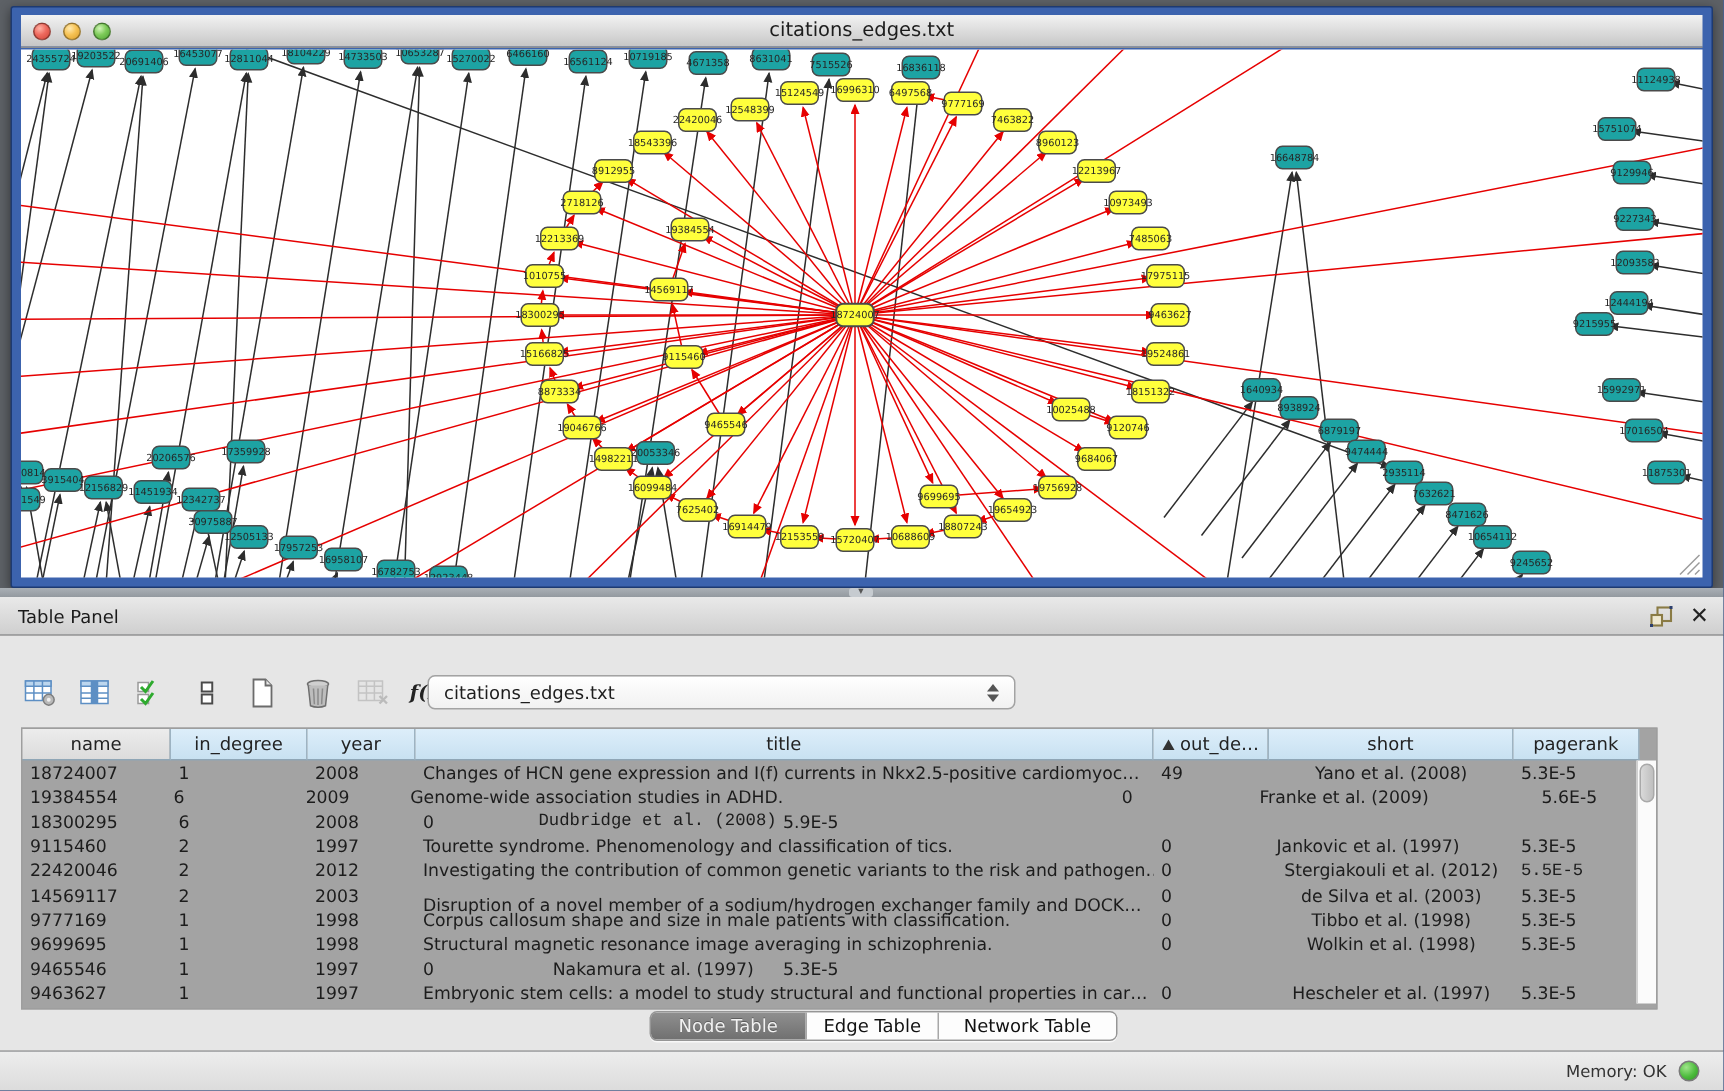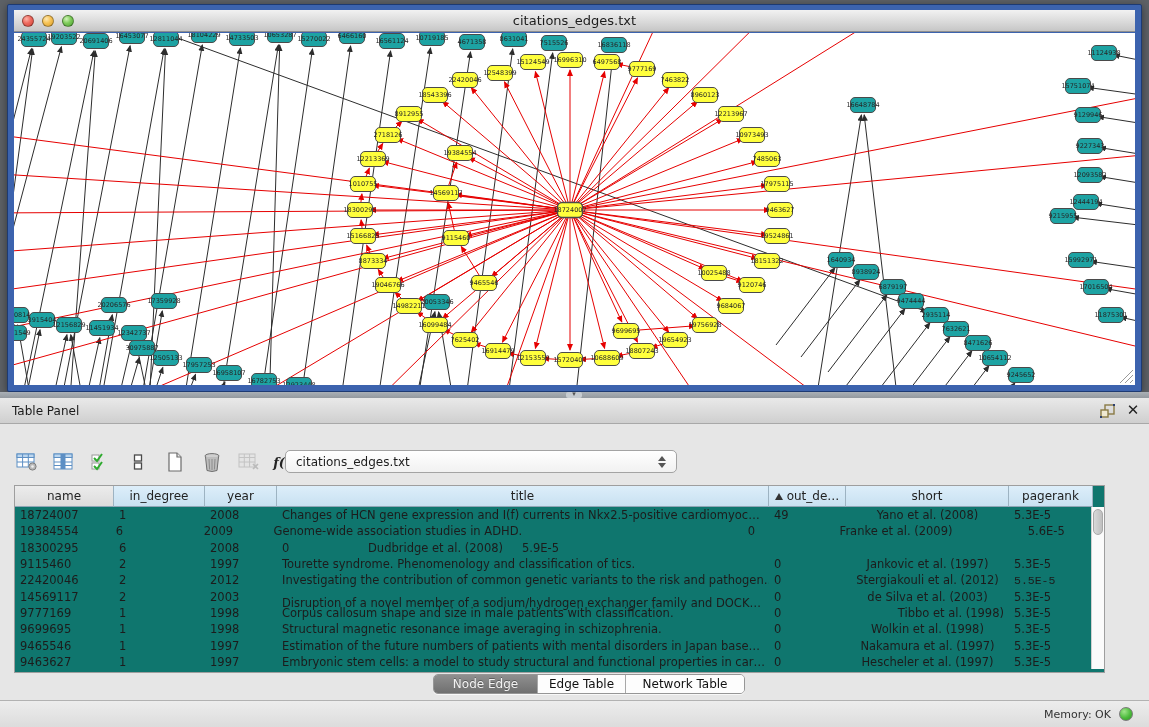--- a/index.html
+++ b/index.html
@@ -43,21 +43,21 @@
   .fx { font-family:"DejaVu Serif","Liberation Serif",serif; font-style:italic; font-weight:bold;
         font-size:13px; color:#222; }
   #combo { left:285px; top:450px; width:392px; height:23px; background:linear-gradient(#ffffff,#f1f1f1);
      border:1px solid #a3a3a3; border-radius:5px; display:flex; align-items:center; cursor:pointer; }
   #combo-value { margin-left:10px; font-size:12px; color:#1d1d1d; flex:1; }
   #combo-arrows { width:16px; display:flex; flex-direction:column; align-items:center; gap:2px; margin-right:6px; }
   #combo-arrows .up   { width:0; height:0; border-left:4px solid transparent; border-right:4px solid transparent; border-bottom:5px solid #555; }
   #combo-arrows .down { width:0; height:0; border-left:4px solid transparent; border-right:4px solid transparent; border-top:5px solid #555; }
 
   
-  #table { left:14px; top:485px; width:1091px; height:188px; background:#0f766e; border:1px solid #9e9e9e; }
+  #table { left:14px; top:485px; width:1091px; height:188px; background:#a3a3a3; border:1px solid #9e9e9e; }
   #thead { display:flex; height:21px; }
   .th { background:linear-gradient(#ddeefa,#c8e1f1); border-right:1px solid #9db3c2; border-bottom:1px solid #8fa6b6;
         font-size:12px; color:#222; display:flex; align-items:center; justify-content:center; cursor:pointer;
         white-space:nowrap; overflow:hidden; }
   .th.gray { background:linear-gradient(#ececec,#dcdcdc); }
   .sort-tri { width:0; height:0; border-left:4px solid transparent; border-right:4px solid transparent;
         border-bottom:7px solid #333; margin-right:4px; }
   #tbody { position:relative; }
   .tr { display:flex; height:16.3px; align-items:center; cursor:default; }
   .td { font-size:11.5px; color:#1c1c1c; padding:0 5px; white-space:nowrap; overflow:hidden; }
@@ -761,30 +761,30 @@
         <div class="td" style="width: 492px;">Genome-wide association studies in ADHD.</div>
         <div class="td" style="width: 77px;">0</div>
         <div class="td" style="width: 163px; text-align: center;">Franke et al. (2009)</div>
         <div class="td" style="width: 84px; margin-left: 48px;">5.6E-5</div>
       </div>
       <div class="tr">
         <div class="td" style="width: 99px;">18300295</div>
         <div class="td" style="width: 91px;">6</div>
         <div class="td" style="width: 72px;">2008</div>
         <div class="td" style="width: 77px;">0</div>
-        <div class="td" style="width: 163px; text-align: center;">Dudbridge et al. (2008)</div>
+        <div class="td" style="width: 163px;  font-family: Liberation Mono, monospace;">Dudbridge et al. (2008)</div>
         <div class="td" style="width: 84px;">5.9E-5</div>
       </div>
       <div class="tr">
         <div class="td" style="width: 99px;">9115460</div>
         <div class="td" style="width: 91px;">2</div>
         <div class="td" style="width: 72px;">1997</div>
         <div class="td" style="width: 492px;">Tourette syndrome. Phenomenology and classification of tics.</div>
         <div class="td" style="width: 77px;">0</div>
-        <div class="td" style="width: 163px; text-align: center;">Jankovic et al. (1997)</div>
+        <div class="td" style="width: 163px; ">Jankovic et al. (1997)</div>
         <div class="td" style="width: 84px;">5.3E-5</div>
       </div>
       <div class="tr">
         <div class="td" style="width: 99px;">22420046</div>
         <div class="td" style="width: 91px;">2</div>
         <div class="td" style="width: 72px;">2012</div>
         <div class="td" style="width: 492px;">Investigating the contribution of common genetic variants to the risk and pathogen…</div>
         <div class="td" style="width: 77px;">0</div>
         <div class="td" style="width: 163px; text-align: center;">Stergiakouli et al. (2012)</div>
         <div class="td" style="width: 84px; font-family: Liberation Mono, monospace;">5.5E-5</div>
@@ -797,58 +797,57 @@
         <div class="td" style="width: 77px;">0</div>
         <div class="td" style="width: 163px; text-align: center;">de Silva et al. (2003)</div>
         <div class="td" style="width: 84px;">5.3E-5</div>
       </div>
       <div class="tr">
         <div class="td" style="width: 99px;">9777169</div>
         <div class="td" style="width: 91px;">1</div>
         <div class="td" style="width: 72px;">1998</div>
         <div class="td" style="width: 492px;">Corpus callosum shape and size in male patients with classification.</div>
         <div class="td" style="width: 77px;">0</div>
-        <div class="td" style="width: 163px; text-align: right;">Tibbo et al. (1998)</div>
+        <div class="td" style="width: 163px; text-align: center;">Tibbo et al. (1998)</div>
         <div class="td" style="width: 84px;">5.3E-5</div>
       </div>
       <div class="tr">
         <div class="td" style="width: 99px;">9699695</div>
         <div class="td" style="width: 91px;">1</div>
         <div class="td" style="width: 72px;">1998</div>
         <div class="td" style="width: 492px;">Structural magnetic resonance image averaging in schizophrenia.</div>
         <div class="td" style="width: 77px;">0</div>
         <div class="td" style="width: 163px; text-align: center;">Wolkin et al. (1998)</div>
         <div class="td" style="width: 84px;">5.3E-5</div>
       </div>
       <div class="tr">
         <div class="td" style="width: 99px;">9465546</div>
         <div class="td" style="width: 91px;">1</div>
         <div class="td" style="width: 72px;">1997</div>
-        <div class="td" style="width: 492px;">Estimation of the future numbers of patients with mental disorders in Japan base…</div>
         <div class="td" style="width: 77px;">0</div>
         <div class="td" style="width: 163px; text-align: center;">Nakamura et al. (1997)</div>
         <div class="td" style="width: 84px;">5.3E-5</div>
       </div>
       <div class="tr">
         <div class="td" style="width: 99px;">9463627</div>
         <div class="td" style="width: 91px;">1</div>
         <div class="td" style="width: 72px;">1997</div>
         <div class="td" style="width: 492px;">Embryonic stem cells: a model to study structural and functional properties in car…</div>
         <div class="td" style="width: 77px;">0</div>
         <div class="td" style="width: 163px; text-align: center;">Hescheler et al. (1997)</div>
         <div class="td" style="width: 84px;">5.3E-5</div>
       </div>
     </div>
   <div id="vscroll">
     <div id="vthumb"></div>
   </div>
 </div>
 
 <div class="abs" id="tabs">
-    <div class="tab selected" style="width: 104px;">Node Edge</div>
+    <div class="tab selected" style="width: 104px;">Node Table</div>
     <div class="tab" style="width: 88px;">Edge Table</div>
     <div class="tab" style="width: 118px;">Network Table</div>
   </div>
 
 <div class="abs" id="statusbar">
   <span id="memory-label">Memory: OK</span>
   <span id="memory-dot"></span>
 </div>
 
 </body></html>

